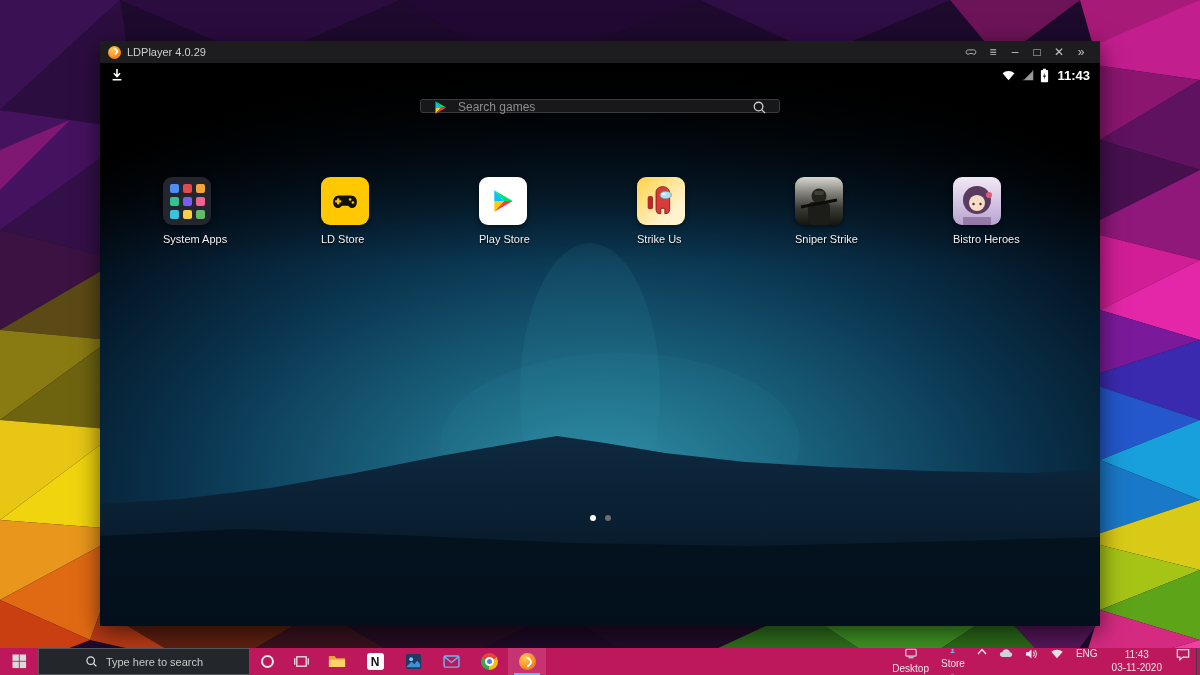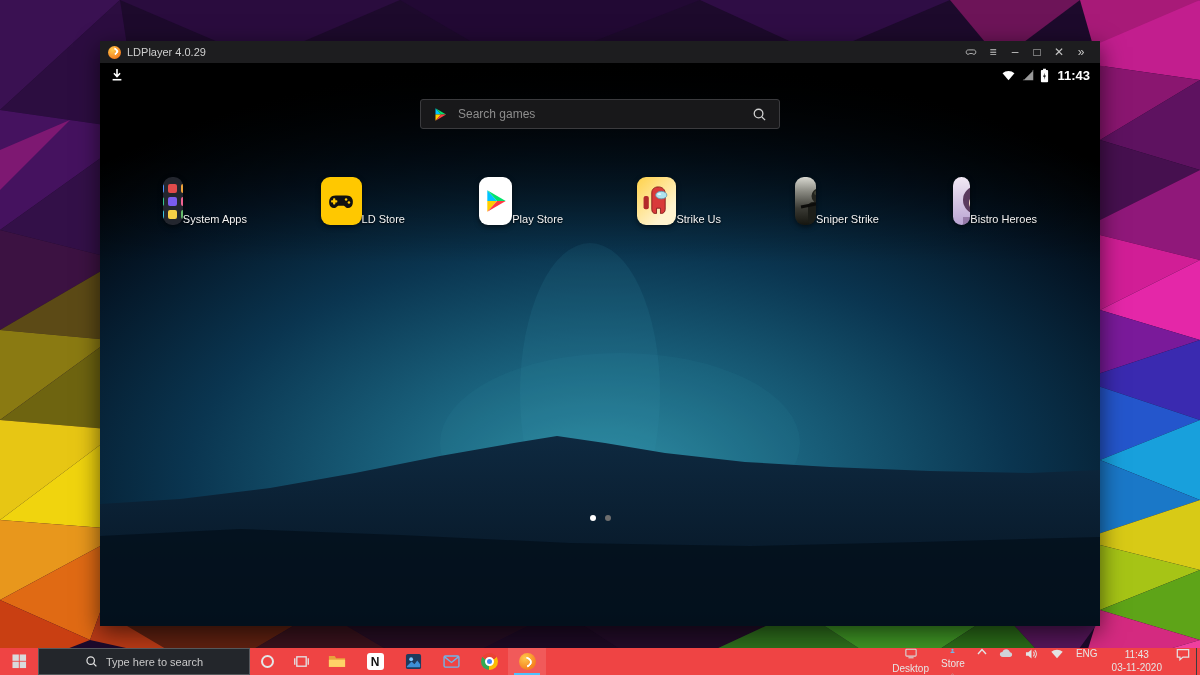--- a/index.html
+++ b/index.html
@@ -25,44 +25,44 @@
     border:2px solid #fff; border-radius:50%; border-left-color:transparent; border-bottom-color:transparent; transform:rotate(40deg); }
 
   
   .android { flex:1; position:relative; background:#000; overflow:hidden; }
   .android-bg { position:absolute; left:0; top:0; width:1000px; height:563px; }
   .statusbar { position:absolute; left:0; top:0; right:0; height:24px;
     display:flex; align-items:center; justify-content:space-between; padding:0 10px; }
   .status-right { display:flex; align-items:center; gap:5px; }
   .status-time { color:#fff; font-size:13px; font-weight:bold; margin-left:3px; }
 
-  .searchbar { position:absolute; left:320px; top:36px; width:360px; height:30px;
+  .searchbar { position:absolute; left:320px; top:36px; width:360px; height:14px;
     background:rgba(26,26,28,.92); border:1px solid #3b3b3e; border-radius:3px;
-    display:flex; align-items:center; padding:0 12px; gap:10px; cursor:text; }
+    display:flex; padding:0 12px; gap:10px; cursor:text; }
   .searchbar .ph { color:#8d8d8d; font-size:12px; }
   .searchbar .mag { margin-left:auto; }
 
   .approw { position:absolute; left:63px; top:114px; width:874px; display:flex; justify-content:space-between; }
-  .app { width:84px; display:flex; flex-direction:row; align-items:flex-end; cursor:pointer; }
+  .app { width:84px; display:flex; flex-direction:column; align-items:flex-start; cursor:pointer; }
   .app-icon { width:48px; height:48px; border-radius:9px; overflow:hidden; box-shadow:0 2px 5px rgba(0,0,0,.5); }
   .app-label { margin-top:8px; color:#f2f2f2; font-size:11px; text-shadow:0 1px 2px #000; white-space:nowrap; }
 
   .sysapps { background:#23262e; display:grid; grid-template-columns:repeat(3,9px); gap:4px;
     align-content:center; justify-content:center; }
   .sysapps span { width:9px; height:9px; border-radius:2px; }
   .playstore { background:#fff; display:flex; align-items:center; justify-content:center; }
   .ldstore { background:#ffc800; display:flex; align-items:center; justify-content:center; }
   .amongus { background:linear-gradient(135deg,#ffd24a,#fff3cf 75%); display:flex; align-items:center; justify-content:center; }
 
   .dots { position:absolute; left:0; right:0; top:452px; display:flex; justify-content:center; gap:9px; }
   .dot { width:6px; height:6px; border-radius:50%; background:#6e6e6e; }
   .dot.active { background:#fff; }
 
   
-  .taskbar { position:absolute; left:0; bottom:0; width:1200px; height:27px; background:#ef4444;
+  .taskbar { position:absolute; left:0; bottom:0; width:1200px; height:27px; background:#be185d;
     display:flex; align-items:stretch; z-index:10; color:#e6e6e6; }
   .tb-seg { display:flex; align-items:center; justify-content:center; cursor:pointer; }
   .start { width:38px; }
   .tb-search { width:212px; background:#23262b; border:1px solid #55585c; display:flex;
     align-items:center; gap:8px; padding:0 9px; cursor:text; }
   .tb-search span { font-size:11px; color:#c9c9c9; white-space:nowrap; }
   .cortana { width:34px; }
   .cortana i { width:13px; height:13px; border:2px solid #e3e6e8; border-radius:50%; display:block; }
   .taskview { width:34px; }
   .pin { width:38px; position:relative; }

